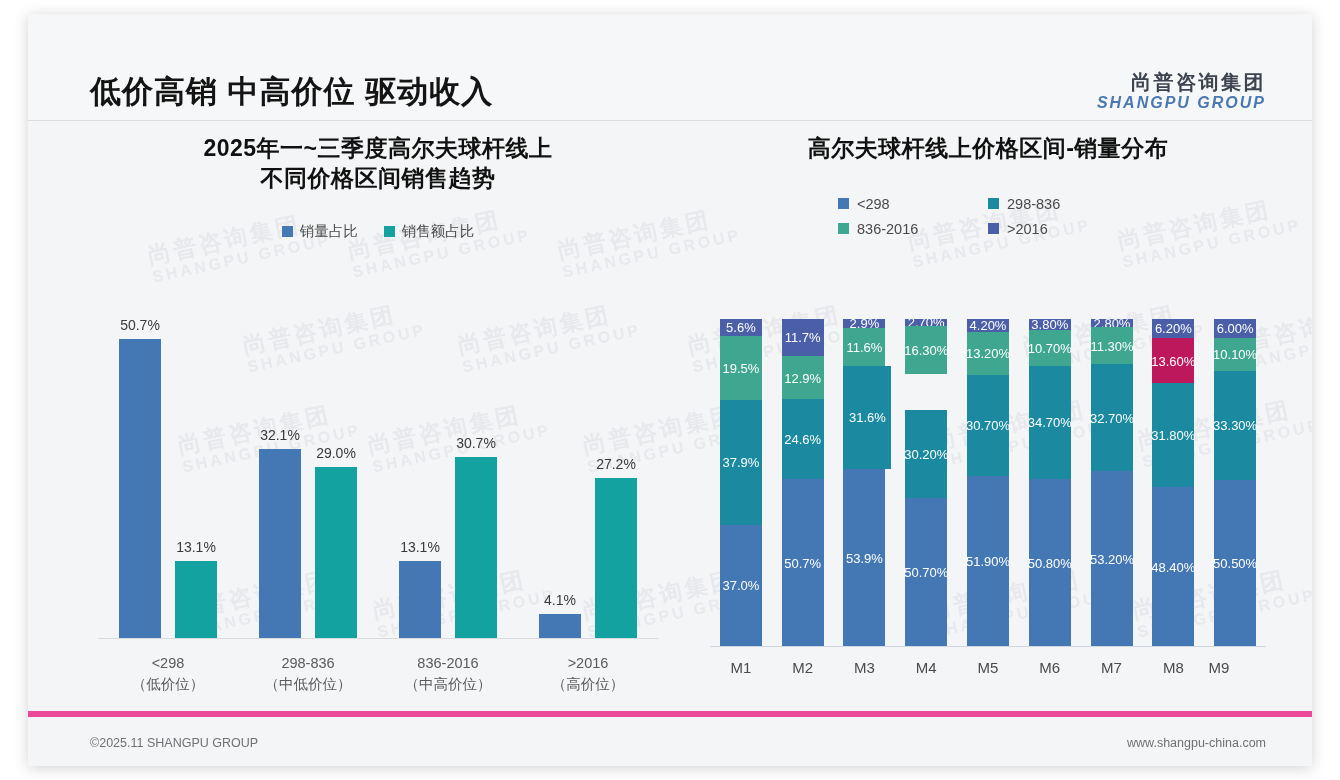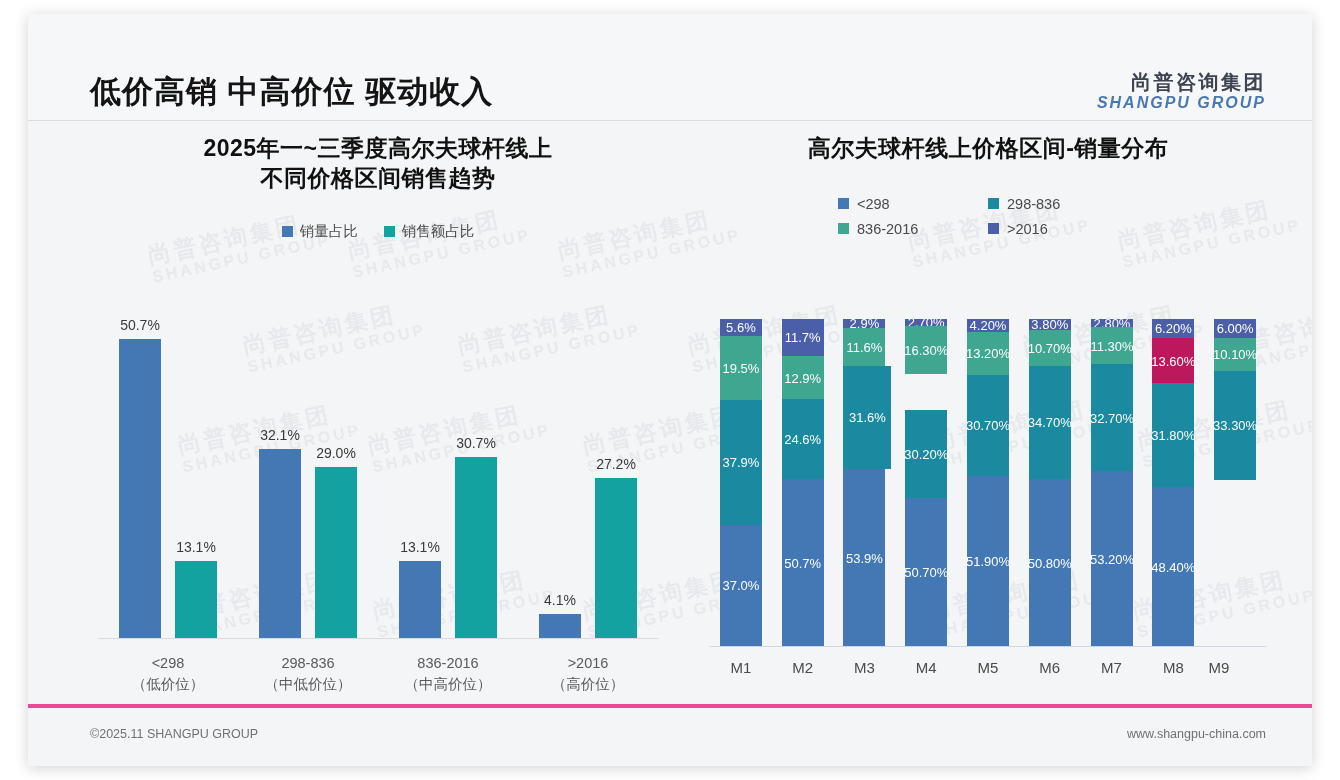--- a/index.html
+++ b/index.html
@@ -140,22 +140,22 @@
   .xr {
     position: absolute; text-align: center;
     font-size: 15px; color: #4a4a4a;
   }
   
   #plot-right-clip { position:absolute; inset:0; overflow:hidden; }
 
   
   #footer {
     position: absolute; left: 0; bottom: 0;
-    width: 100%; height: 62px;
-    border-top: 4px solid #ec4899;
+    width: 100%; height: 55px;
+    border-top: 6px solid #ec4899;
   }
   #footer-left {
     position: absolute; left: 62px; top: 19px;
     font-size: 12.5px; color: #6f7175;
   }
   #footer-right {
     position: absolute; right: 46px; top: 19px;
     font-size: 12.5px; color: #6f7175;
   }
 </style>
@@ -475,20 +475,23 @@
             </div>
             <div class="stack" style="left: 504.111px; height: 328px;">
               <div class="seg" style="height: 19.68px; background: rgb(74, 95, 168);">
                 <span class="slab">6.00%</span>
               </div>
               <div class="seg" style="height: 33.128px; background: rgb(63, 167, 143);">
                 <span class="slab">10.10%</span>
               </div>
               <div class="seg" style="height: 109.224px; background: rgb(27, 138, 160); padding-left: 29px;">
                 <span class="slab">33.30%</span>
+              </div>
+              <div class="seg" style="height: 165.64px; background: rgb(68, 120, 180);">
+                <span class="slab">50.50%</span>
               </div>
             </div>
           </div>
       </div>
       <div id="xlabels-right">
           <div class="xr" style="left: 0px; width: 61.7778px; top: 6px;">M1</div>
           <div class="xr" style="left: 61.7778px; width: 61.7778px; top: 6px;">M2</div>
           <div class="xr" style="left: 123.556px; width: 61.7778px; top: 6px;">M3</div>
           <div class="xr" style="left: 185.333px; width: 61.7778px; top: 6px;">M4</div>
           <div class="xr" style="left: 247.111px; width: 61.7778px; top: 6px;">M5</div>

